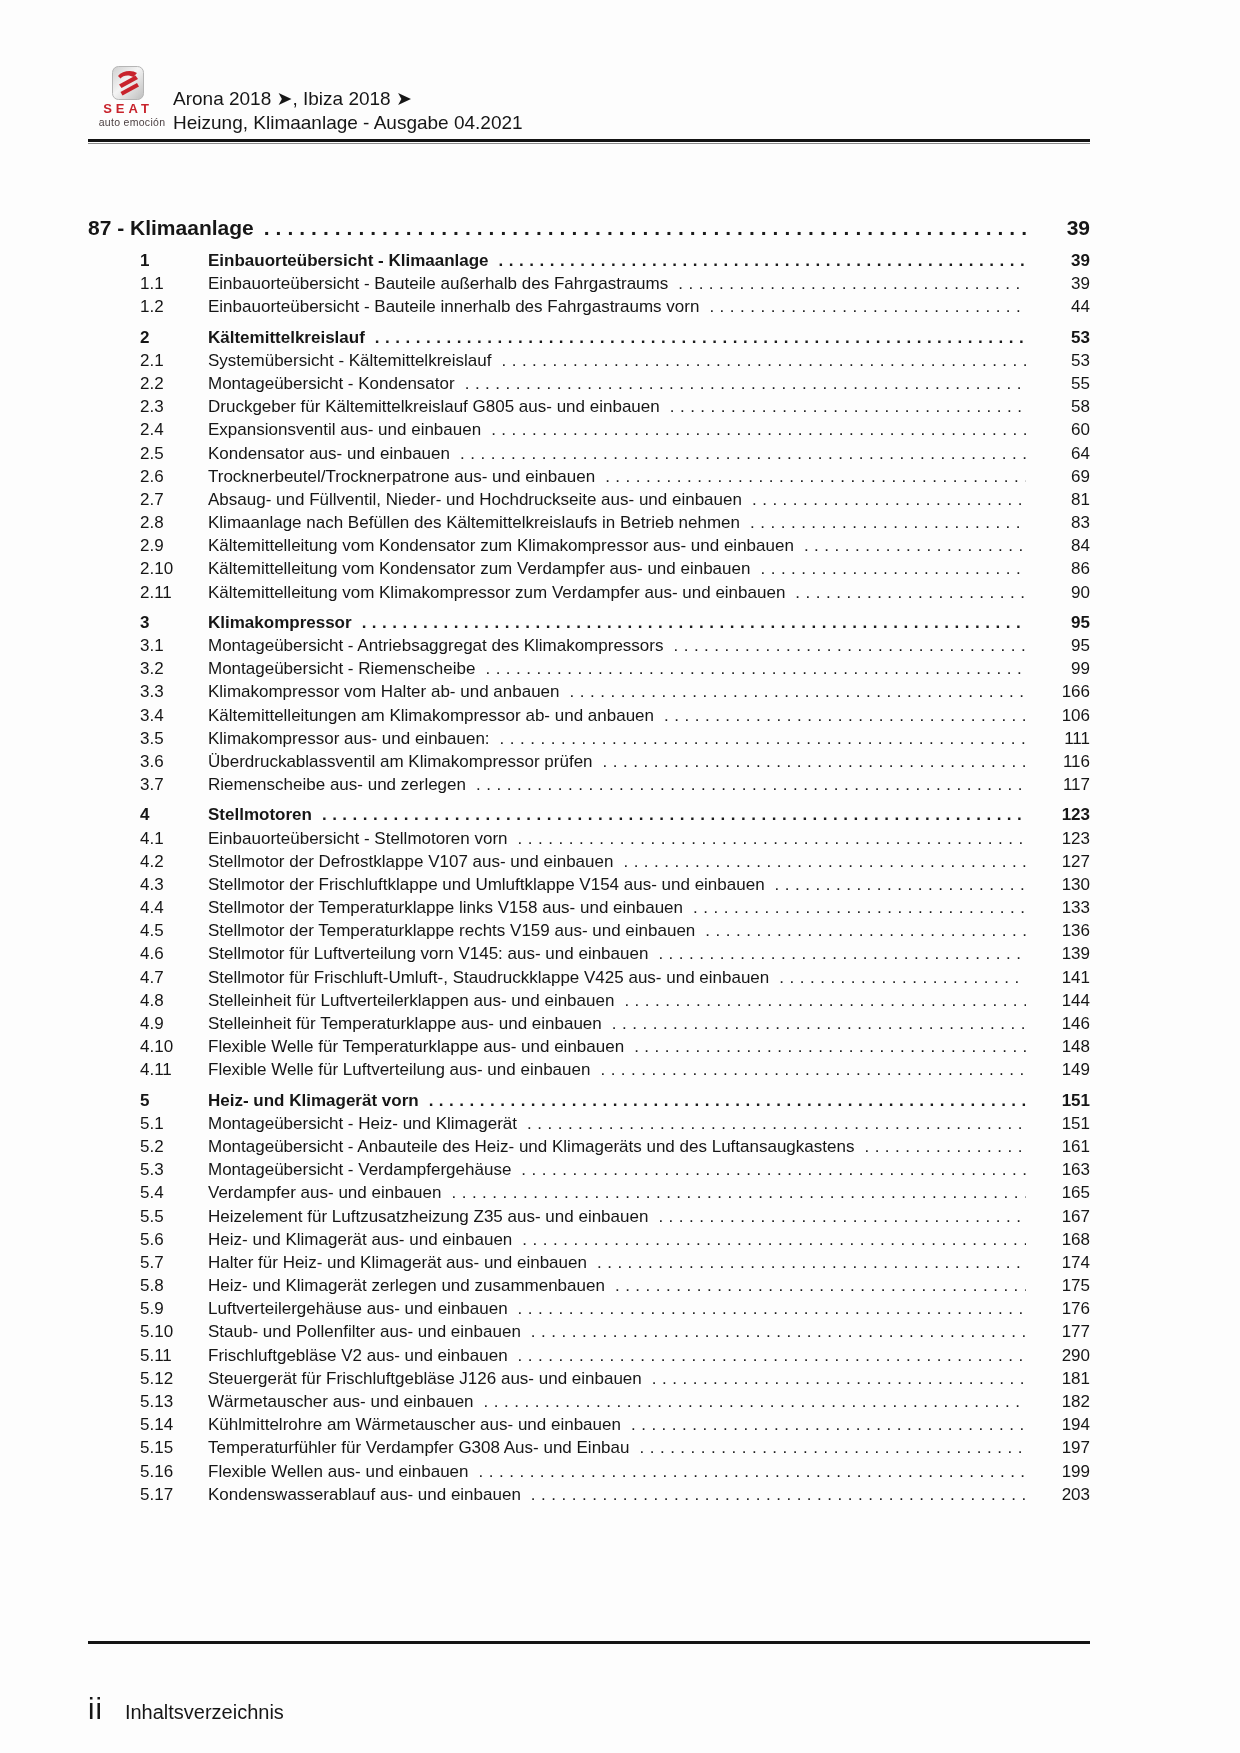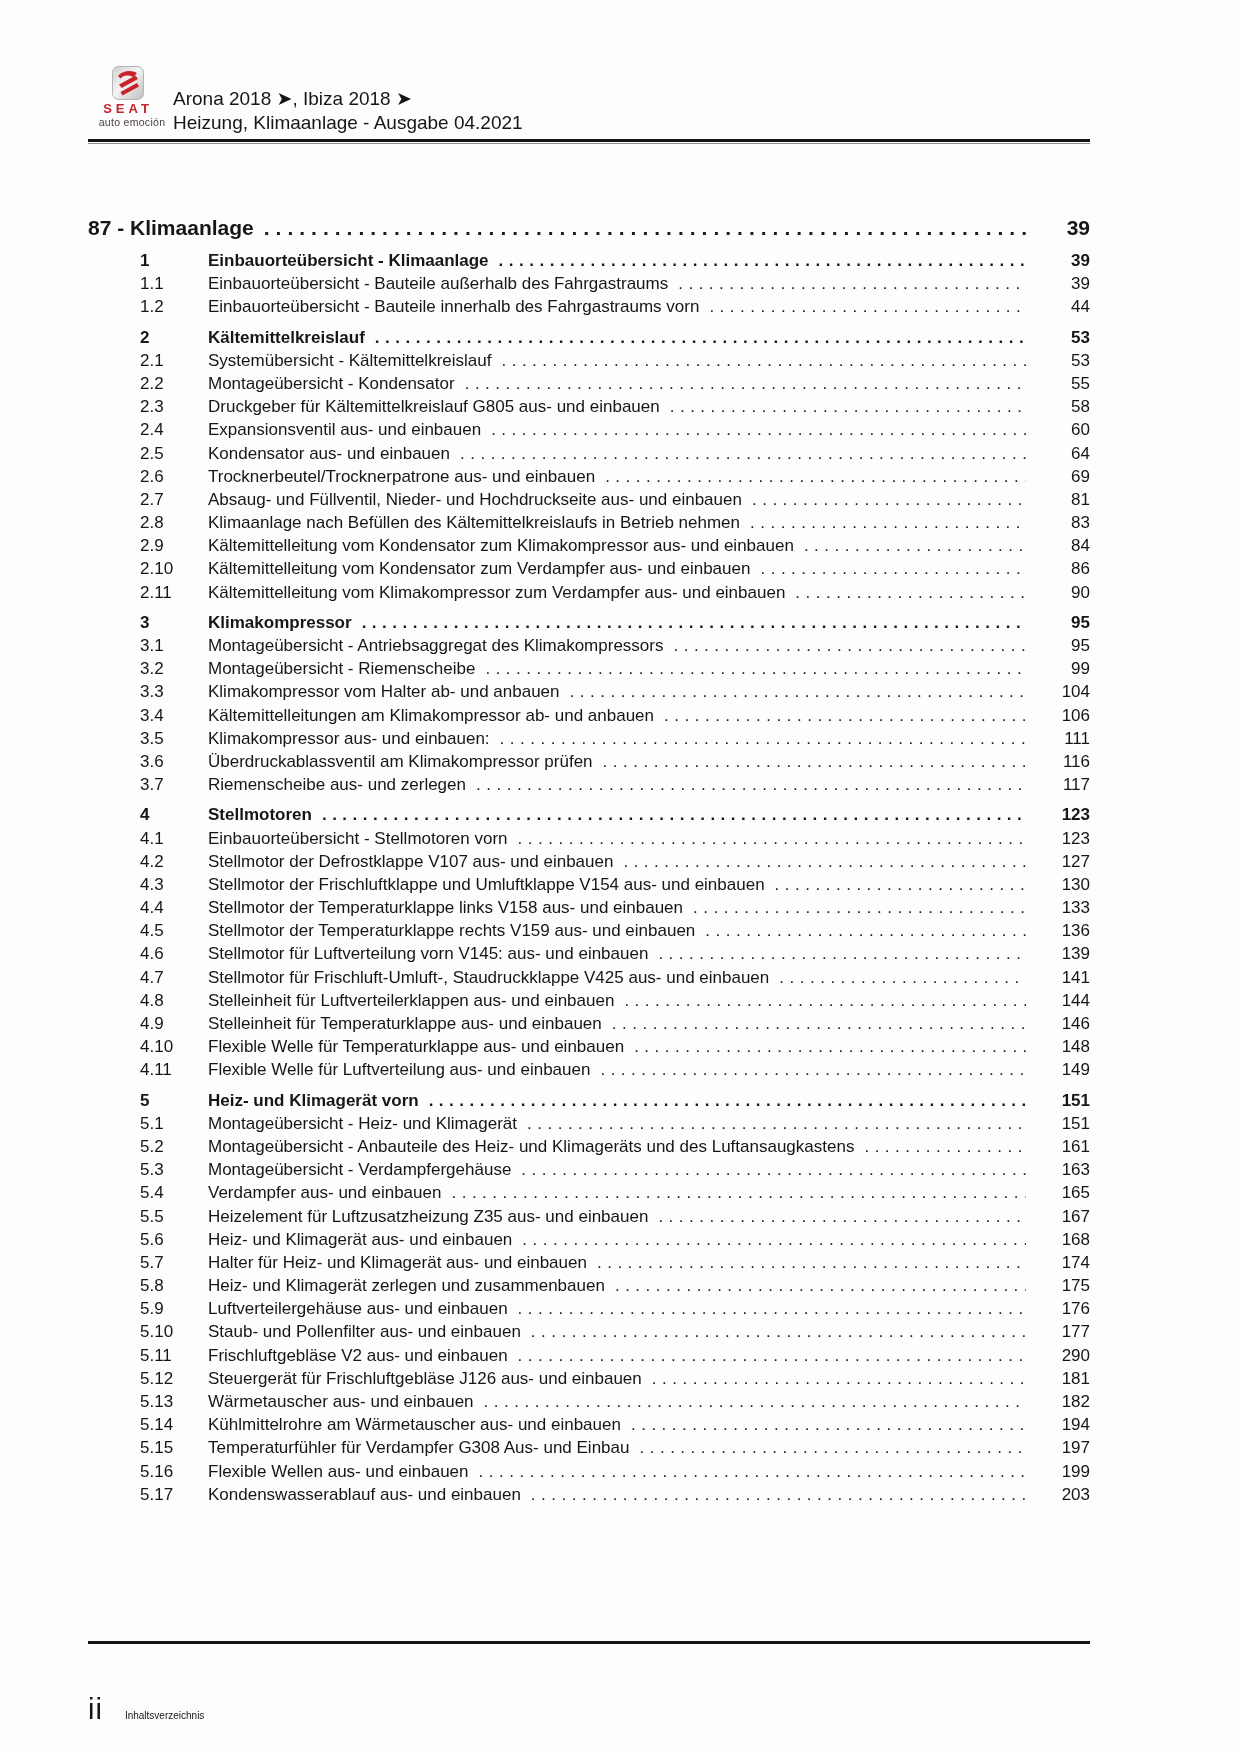--- a/index.html
+++ b/index.html
@@ -72,21 +72,21 @@
     content: "..................................................................................................................................................";
     letter-spacing: 5.5px;
     color: #1b1b1b;
   }
   .page-num { flex: none; width: 48px; text-align: right; white-space: nowrap; }
 
   
   .footer-rule { position: absolute; left: 88px; top: 1641px; width: 1002px; height: 3px; background: #141414; }
   .footer { position: absolute; left: 88px; top: 1650px; display: flex; align-items: baseline; }
   .footer-page { font-size: 29px; line-height: 32px; letter-spacing: 1px; margin-top: 43px; }
-  .footer-label { font-size: 10px; margin-left: 22px; }
+  .footer-label { font-size: 20px; margin-left: 22px; }
 </style>
 </head>
 <body>
 
 <div class="page">
 
   <div class="logo-block">
     <svg class="logo-badge" viewBox="0 0 32 34" xmlns="http://www.w3.org/2000/svg">
       <defs>
         <linearGradient id="badgeGrad" x1="0" y1="0" x2="1" y2="1">
@@ -226,21 +226,21 @@
         <div class="row">
           <span class="num">3.2</span>
           <span class="title">Montageübersicht - Riemenscheibe</span>
           <span class="leader"></span>
           <span class="page-num">99</span>
         </div>
         <div class="row">
           <span class="num">3.3</span>
           <span class="title">Klimakompressor vom Halter ab- und anbauen</span>
           <span class="leader"></span>
-          <span class="page-num">104</span>
+          <span class="page-num">166</span>
         </div>
         <div class="row">
           <span class="num">3.4</span>
           <span class="title">Kältemittelleitungen am Klimakompressor ab- und anbauen</span>
           <span class="leader"></span>
           <span class="page-num">106</span>
         </div>
         <div class="row">
           <span class="num">3.5</span>
           <span class="title">Klimakompressor aus- und einbauen:</span>

